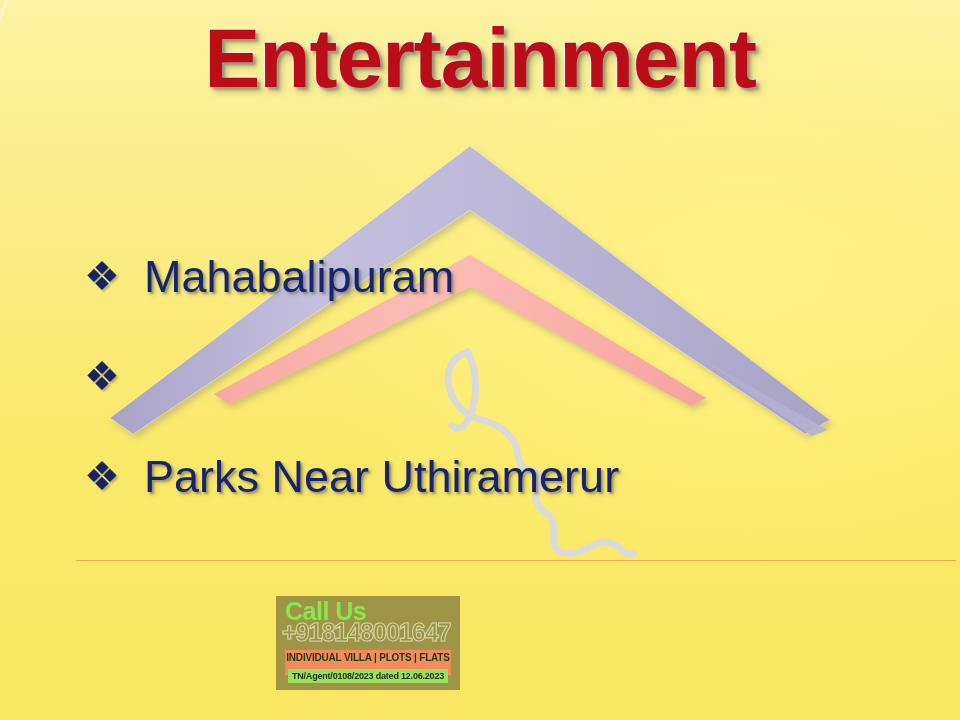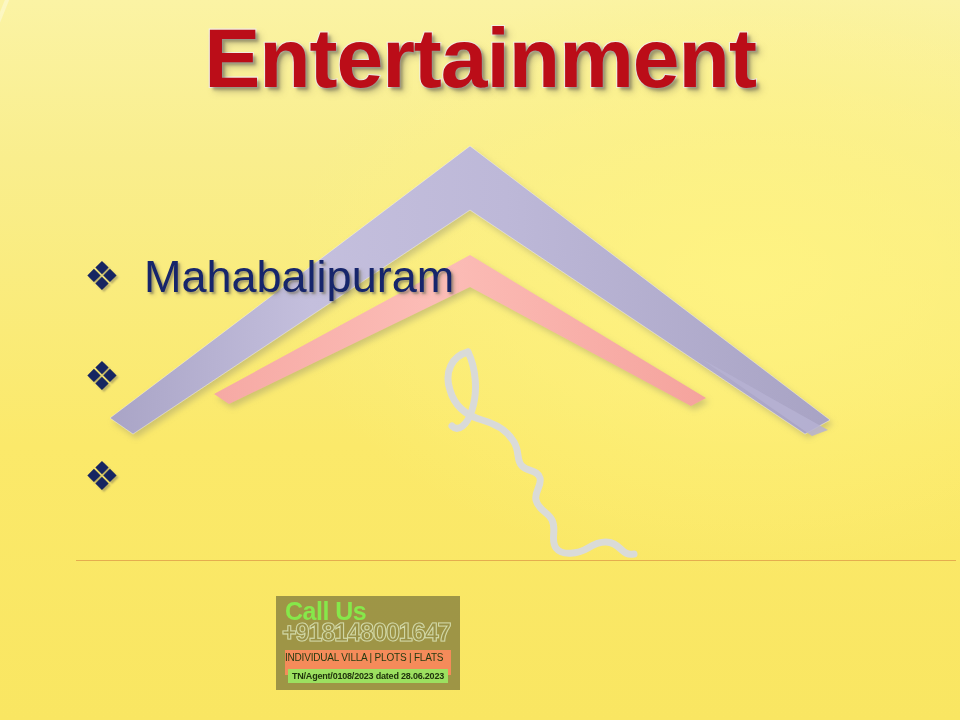--- a/index.html
+++ b/index.html
@@ -146,23 +146,24 @@
   }
   #services-bar {
     position: absolute;
     left: 9px;
     top: 54px;
     width: 166px;
     height: 25px;
     background: #f58b5a;
     color: #1f3a0f;
     font-family: "Liberation Sans", sans-serif;
-    font-weight: normal;
+    font-weight: bold;
     font-size: 10px;
     line-height: 15px;
+    text-align: center;
     letter-spacing: -0.2px;
     white-space: nowrap;
   }
   #license-bar {
     position: absolute;
     left: 12px;
     top: 73px;
     width: 160px;
     height: 14px;
     background: #9ce060;
@@ -241,26 +242,27 @@
       <span class="bullet-marker">❖</span>
       <span class="bullet-text">Mahabalipuram</span>
     </li>
 
     <li class="bullet-row">
       <span class="bullet-marker">❖</span>
     </li>
 
     <li class="bullet-row">
       <span class="bullet-marker">❖</span>
+      <span class="bullet-text">Parks Near Uthiramerur</span>
     </li>
 
   </ul>
 
   <div id="divider"></div>
 
   <div id="call-card">
     <div id="call-us-heading">Call Us</div>
     <div id="phone-number">+918148001647</div>
     <div id="services-bar">INDIVIDUAL VILLA | PLOTS | FLATS</div>
-    <div id="license-bar">TN/Agent/0108/2023 dated 28.06.2023</div>
+    <div id="license-bar">TN/Agent/0108/2023 dated 12.06.2023</div>
   </div>
 
 </div>
 
 </body></html>

